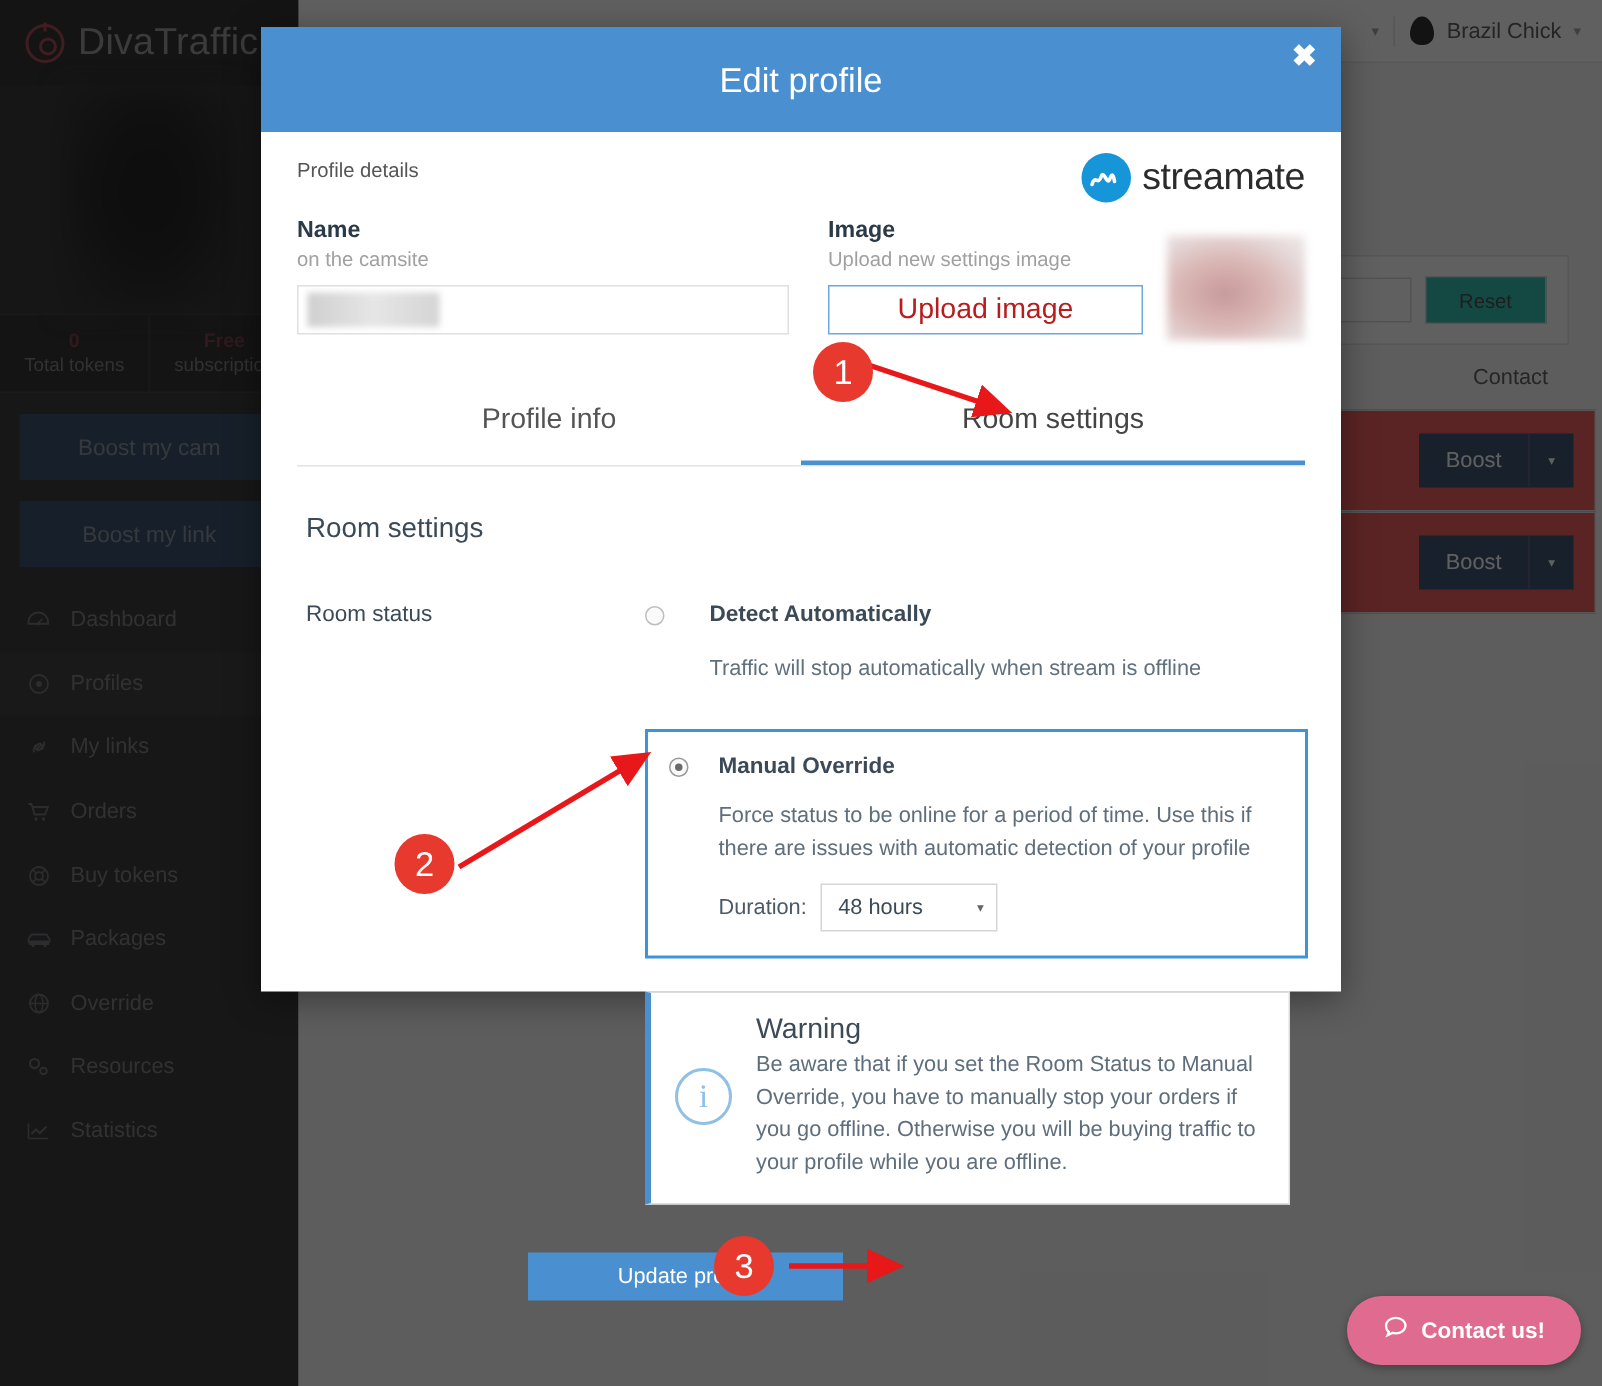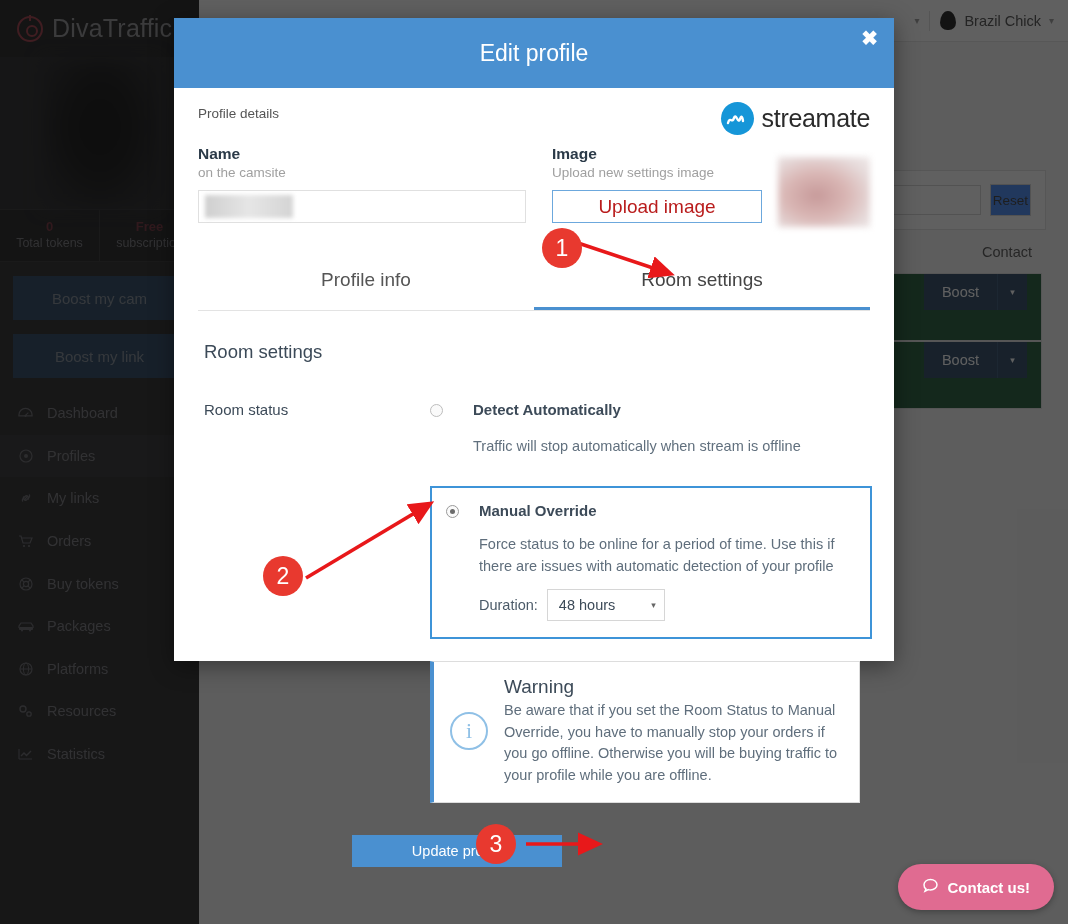--- a/index.html
+++ b/index.html
@@ -107,31 +107,31 @@
   .filter-card {
     position: absolute; left: 678px; top: 128px; right: 22px; height: 60px;
     background: #fff; border: 1px solid #e0e0e0;
     display: flex; align-items: center; justify-content: flex-end;
     gap: 9px; padding-right: 14px;
   }
   .filter-input {
     width: 110px; height: 30px; border: 1px solid #d2d2d2; background: #fff;
   }
   .reset-btn {
-    height: 32px; padding: 0 2px; background: #3b82f6; border: 1px solid #d2d2d2;
+    height: 32px; padding: 0 22px; background: #14b8a6; border: 1px solid #d2d2d2;
     font-size: 13.5px; color: #333; display: flex; align-items: center; cursor: pointer;
   }
   .col-head {
     position: absolute; left: 678px; top: 202px; right: 22px;
     text-align: right; font-size: 14.5px; color: #4a4a4a; padding-right: 14px;
   }
   .row-card {
-    position: absolute; left: 678px; right: 26px; height: 68px;
-    background: #14532d; border: 1px solid #e0e0e0;
-    display: flex; align-items: flex-start; justify-content: flex-end; padding-right: 14px;
+    position: absolute; left: 678px; right: 4px; height: 68px;
+    background: #ef4444; border: 1px solid #e0e0e0;
+    display: flex; align-items: center; justify-content: flex-end; padding-right: 14px;
   }
   .row-card.r1 { top: 231px; }
   .row-card.r2 { top: 299px; }
   .boost-split { display: flex; cursor: pointer; }
   .boost-main {
     background: #1f3d5c; color: #fff; font-size: 14.5px;
     padding: 0 18px; height: 36px; display: flex; align-items: center;
   }
   .boost-caret {
     background: #1f3d5c; color: #fff; width: 30px; height: 36px;
@@ -375,21 +375,21 @@
           <span>Packages</span>
         </div>
         <div class="nav-item">
           <span class="nav-ico">
             <svg width="14" height="14" viewBox="0 0 14 14">
                 <circle cx="7" cy="7" r="6" fill="none" stroke="#5f5f64" stroke-width="1.2"></circle>
                 <ellipse cx="7" cy="7" rx="2.6" ry="6" fill="none" stroke="#5f5f64" stroke-width="1"></ellipse>
                 <path d="M1.3 7h11.4" stroke="#5f5f64" stroke-width="1"></path>
               </svg>
           </span>
-          <span>Platforms</span>
+          <span>Override</span>
         </div>
         <div class="nav-item">
           <span class="nav-ico">
             <svg width="15" height="14" viewBox="0 0 15 14">
                 <circle cx="5" cy="5" r="3" fill="none" stroke="#5f5f64" stroke-width="1.4"></circle>
                 <circle cx="11" cy="10" r="2.2" fill="none" stroke="#5f5f64" stroke-width="1.3"></circle>
               </svg>
           </span>
           <span>Resources</span>
         </div>

